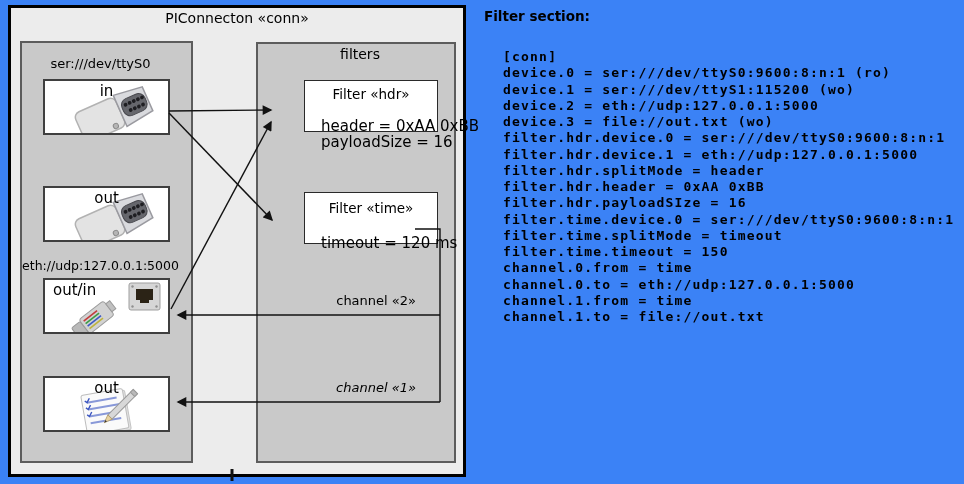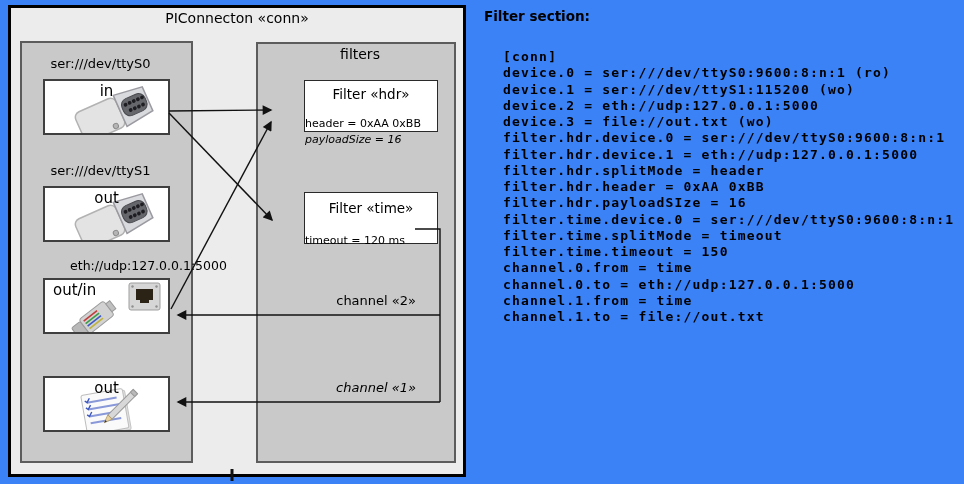--- a/index.html
+++ b/index.html
@@ -27,21 +27,21 @@
   .dev-mode{position:absolute;top:1px;left:0;width:100%;text-align:center;
             font-size:15px;line-height:18px;}
   .dev-mode.left{width:auto;left:8px;text-align:left;}
   .dev-icon{position:absolute;left:0;top:0;}
 
   
   .filter-box{position:absolute;left:281px;width:134px;height:52px;background:#fff;
               border:1.5px solid #2a2a2a;box-sizing:border-box;margin-left:23px;}
   .filter-title{position:absolute;top:5px;left:0;width:100%;text-align:center;
                 font-size:13.5px;}
-  .filter-prop{position:absolute;left:0;font-size:11px;white-space:nowrap;}
+  .filter-prop{position:absolute;left:16px;font-size:15px;white-space:nowrap;}
 
   
   .ch-label{position:absolute;left:266px;width:150px;text-align:right;font-size:13px;}
 
   
   .connectors{position:absolute;left:0;top:0;pointer-events:none;}
 
   
   .config-heading{position:absolute;left:484px;top:8px;
                   font-family:"DejaVu Sans",sans-serif;font-weight:bold;font-size:13.5px;}
@@ -78,21 +78,20 @@
         <circle cx="35.5" cy="-3.5" r="1.9" fill="#1e1e22"></circle>
         <circle cx="20" cy="3.5" r="1.9" fill="#1e1e22"></circle>
           <circle cx="24.5" cy="3.5" r="1.9" fill="#1e1e22"></circle>
         <circle cx="29" cy="3.5" r="1.9" fill="#1e1e22"></circle>
           <circle cx="33.5" cy="3.5" r="1.9" fill="#1e1e22"></circle>
       </g>
     </svg>
     <div class="dev-mode">in</div>
   </div>
 
-  <div class="dev-label" style="top:163px;">ser:///dev/ttyS1</div>
   <div class="dev-box" style="top:186px;">
     <svg class="dev-icon" width="123" height="58" viewBox="0 0 123 58">
       <g transform="translate(66,34) rotate(-24)">
         <path d="M-28,6 C-38,12 -44,20 -47,29" stroke="#b4b4b4" stroke-width="9" fill="none"></path>
         <rect x="-34" y="-16" width="44" height="32" rx="6" fill="#e3e3e3" stroke="#b2b2b2" stroke-width="1.5"></rect>
         <circle cx="0" cy="12" r="2.6" fill="#b5b5b5" stroke="#8a8a8a"></circle>
         <path d="M10,-17 L40,-13 L40,13 L10,17 Z" fill="#d9dade" stroke="#9a9aa0" stroke-width="1.5"></path>
         <rect x="13" y="-9" width="25" height="18" rx="7" fill="#66676d" stroke="#47474d"></rect>
         <circle cx="17.5" cy="-3.5" r="1.9" fill="#1e1e22"></circle>
           <circle cx="22" cy="-3.5" r="1.9" fill="#1e1e22"></circle>
@@ -101,21 +100,21 @@
         <circle cx="35.5" cy="-3.5" r="1.9" fill="#1e1e22"></circle>
         <circle cx="20" cy="3.5" r="1.9" fill="#1e1e22"></circle>
           <circle cx="24.5" cy="3.5" r="1.9" fill="#1e1e22"></circle>
         <circle cx="29" cy="3.5" r="1.9" fill="#1e1e22"></circle>
           <circle cx="33.5" cy="3.5" r="1.9" fill="#1e1e22"></circle>
       </g>
     </svg>
     <div class="dev-mode">out</div>
   </div>
 
-  <div class="dev-label small" style="top:258px;padding-left:48px;">eth://udp:127.0.0.1:5000</div>
+  <div class="dev-label small" style="top:258px;">eth://udp:127.0.0.1:5000</div>
   <div class="dev-box" style="top:278px;">
     <svg class="dev-icon" width="123" height="58" viewBox="0 0 123 58">
 
       <g transform="translate(84,3)">
         <rect x="0" y="0" width="31" height="27" rx="2" fill="#d6d6d6" stroke="#9f9f9f"></rect>
         <circle cx="3.5" cy="3.5" r="1.2" fill="#8f8f8f"></circle>
           <circle cx="27.5" cy="3.5" r="1.2" fill="#8f8f8f"></circle>
         <circle cx="3.5" cy="23.5" r="1.2" fill="#8f8f8f"></circle>
           <circle cx="27.5" cy="23.5" r="1.2" fill="#8f8f8f"></circle>
         <path d="M7,6 h17 v11 h-4 v3 h-9 v-3 h-4 z" fill="#2b2316"></path>
@@ -157,21 +156,21 @@
           <path d="M-1,15.3 L0,18 L1,15.3 z" fill="#333333"></path>
         </g>
       </g>
     </svg>
     <div class="dev-mode">out</div>
   </div>
 
   <div class="filter-box" style="top:80px;">
     <div class="filter-title">Filter «hdr»</div>
     <div class="filter-prop" style="top:36px;">header = 0xAA 0xBB</div>
-    <div class="filter-prop" style="top:52px;font-style:italic;">payloadSize = 16</div>
+    <div class="filter-prop" style="top:52px;">payloadSize = 16</div>
   </div>
   <div class="filter-box" style="top:192px;">
     <div class="filter-title" style="top:7px;">Filter «time»</div>
     <div class="filter-prop" style="top:41px;">timeout = 120 ms</div>
   </div>
 
   <div class="ch-label" style="top:293px;">channel «2»</div>
   <div class="ch-label" style="top:380px;font-style:italic;">channel «1»</div>
 
   <svg class="connectors" width="472" height="484" viewBox="0 0 472 484">

